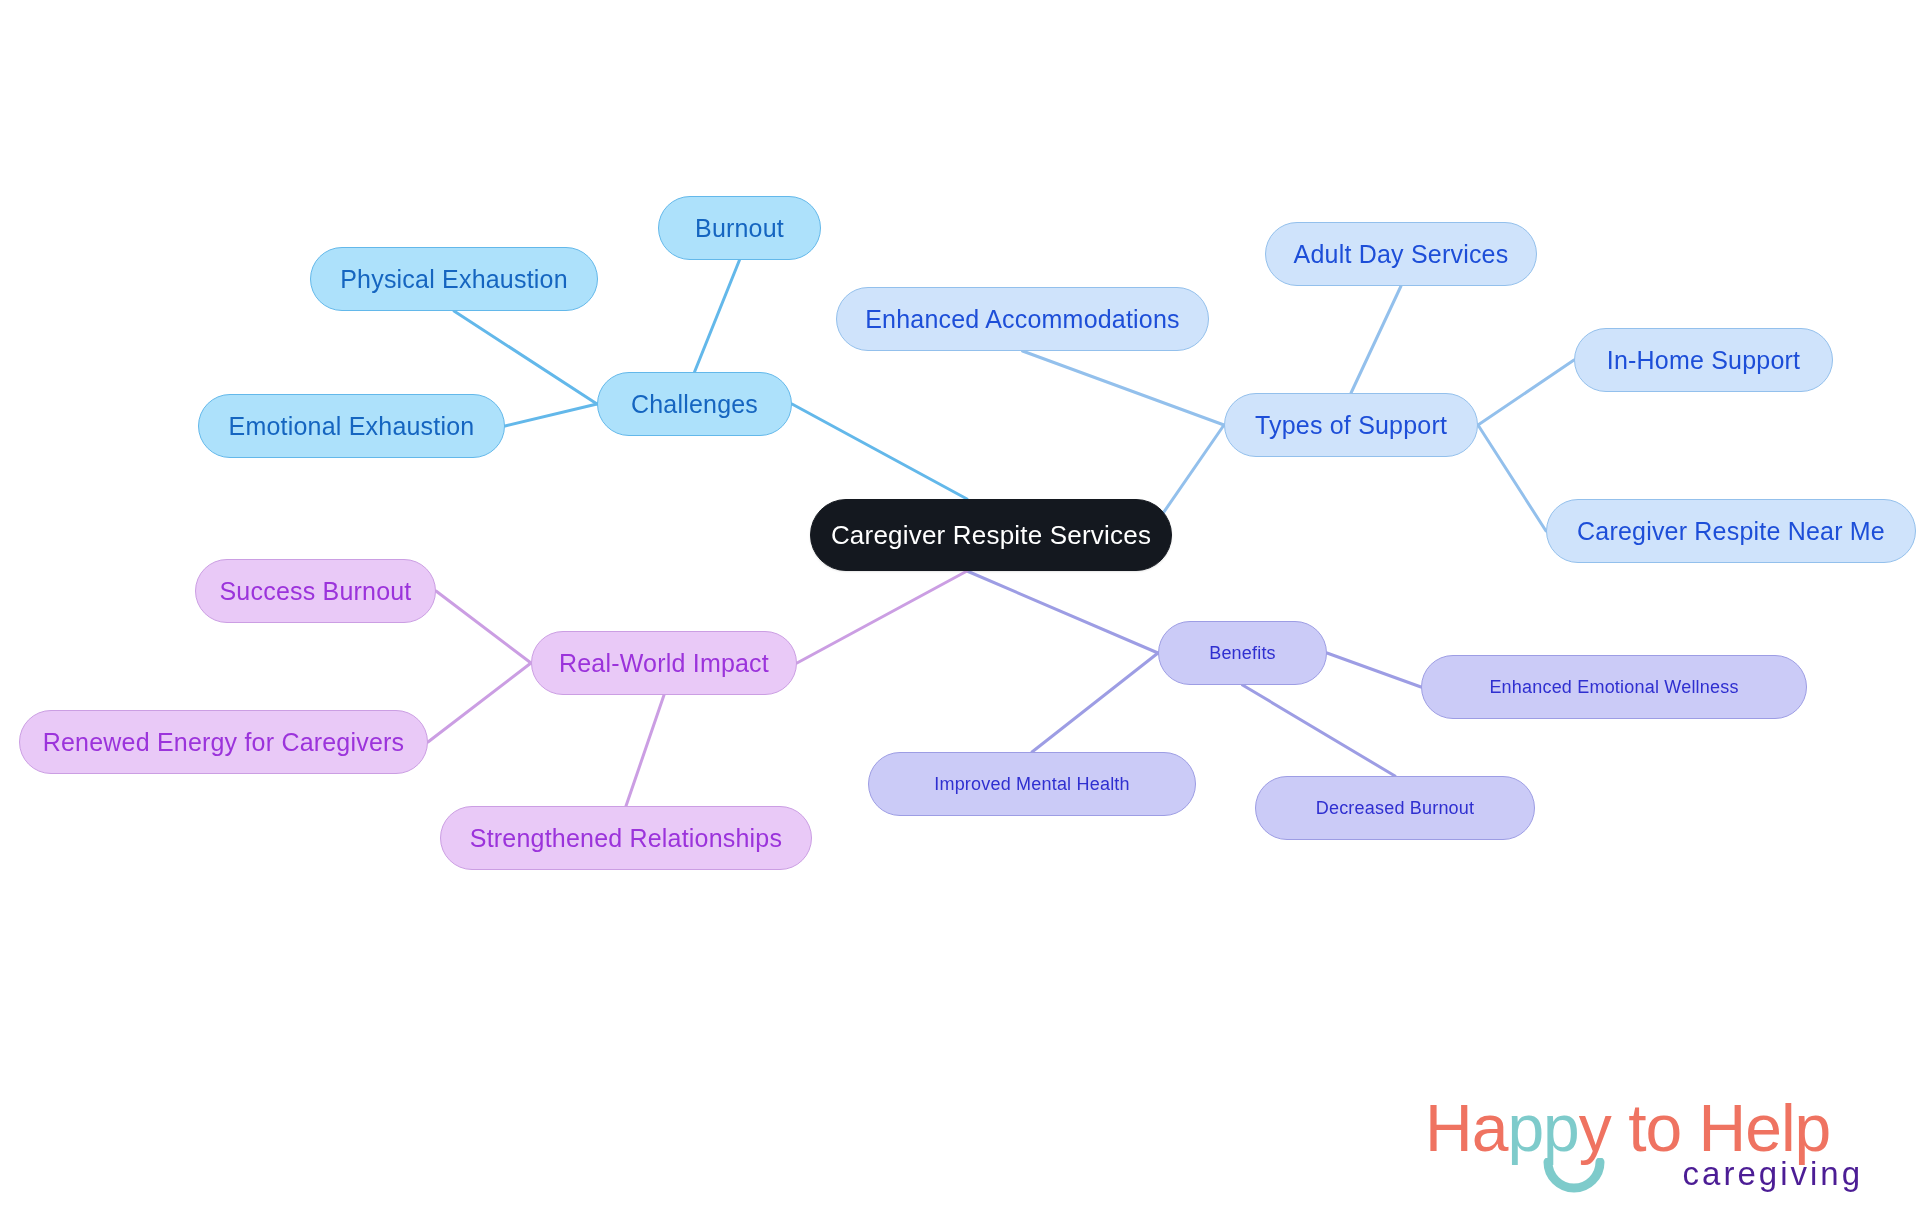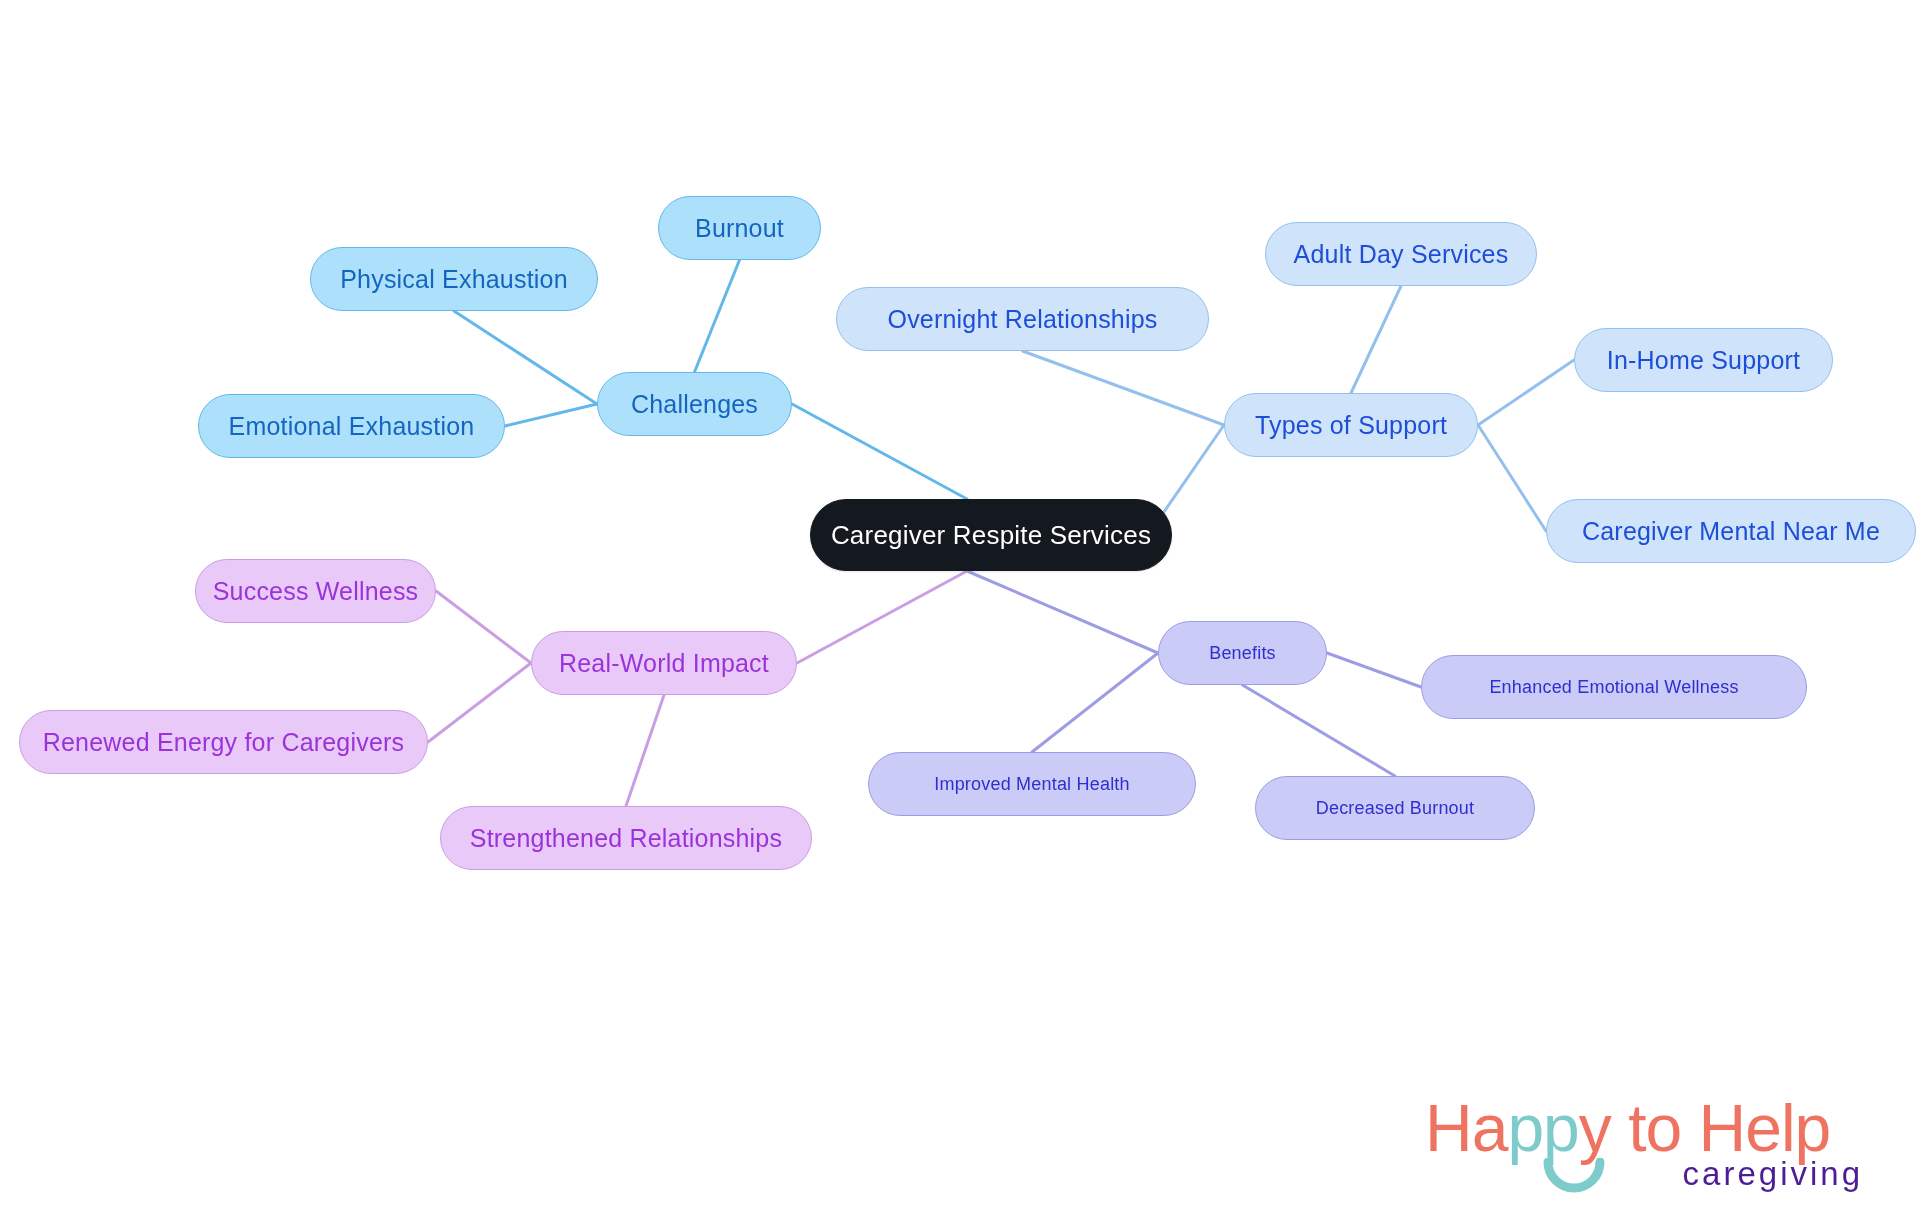--- a/index.html
+++ b/index.html
@@ -164,47 +164,47 @@
     <span class="node-label">Emotional Exhaustion</span>
   </div>
 
   <div class="node n-blue" id="box-types-of-support" style="left: 1224px; top: 393px; width: 254px; height: 64px;">
     <span class="node-label">Types of Support</span>
   </div>
   <div class="node n-blue" id="box-adult-day-services" style="left: 1265px; top: 222px; width: 272px; height: 64px;">
     <span class="node-label">Adult Day Services</span>
   </div>
   <div class="node n-blue" id="box-overnight-accommodations" style="left: 836px; top: 287px; width: 373px; height: 64px;">
-    <span class="node-label">Overnight Relationships</span>
+    <span class="node-label">Enhanced Accommodations</span>
   </div>
   <div class="node n-blue" id="box-in-home-support" style="left: 1574px; top: 328px; width: 259px; height: 64px;">
     <span class="node-label">In-Home Support</span>
   </div>
   <div class="node n-blue" id="box-caregiver-respite-near-me" style="left: 1546px; top: 499px; width: 370px; height: 64px;">
-    <span class="node-label">Caregiver Mental Near Me</span>
+    <span class="node-label">Caregiver Respite Near Me</span>
   </div>
 
   <div class="node n-violet" id="box-benefits" style="left: 1158px; top: 621px; width: 169px; height: 64px;">
     <span class="node-label">Benefits</span>
   </div>
   <div class="node n-violet" id="box-enhanced-emotional-wellness" style="left: 1421px; top: 655px; width: 386px; height: 64px;">
     <span class="node-label">Enhanced Emotional Wellness</span>
   </div>
   <div class="node n-violet" id="box-improved-mental-health" style="left: 868px; top: 752px; width: 328px; height: 64px;">
     <span class="node-label">Improved Mental Health</span>
   </div>
   <div class="node n-violet" id="box-decreased-burnout" style="left: 1255px; top: 776px; width: 280px; height: 64px;">
     <span class="node-label">Decreased Burnout</span>
   </div>
 
   <div class="node n-orchid" id="box-real-world-impact" style="left: 531px; top: 631px; width: 266px; height: 64px;">
     <span class="node-label">Real-World Impact</span>
   </div>
   <div class="node n-orchid" id="box-success-stories" style="left: 195px; top: 559px; width: 241px; height: 64px;">
-    <span class="node-label">Success Wellness</span>
+    <span class="node-label">Success Burnout</span>
   </div>
   <div class="node n-orchid" id="box-renewed-energy-for-caregivers" style="left: 19px; top: 710px; width: 409px; height: 64px;">
     <span class="node-label">Renewed Energy for Caregivers</span>
   </div>
   <div class="node n-orchid" id="box-strengthened-relationships" style="left: 440px; top: 806px; width: 372px; height: 64px;">
     <span class="node-label">Strengthened Relationships</span>
   </div>
 
   <div id="logo">
     <div class="logo-main"><span>Ha</span><span class="logo-pp">pp</span><span>y to Help</span></div>

